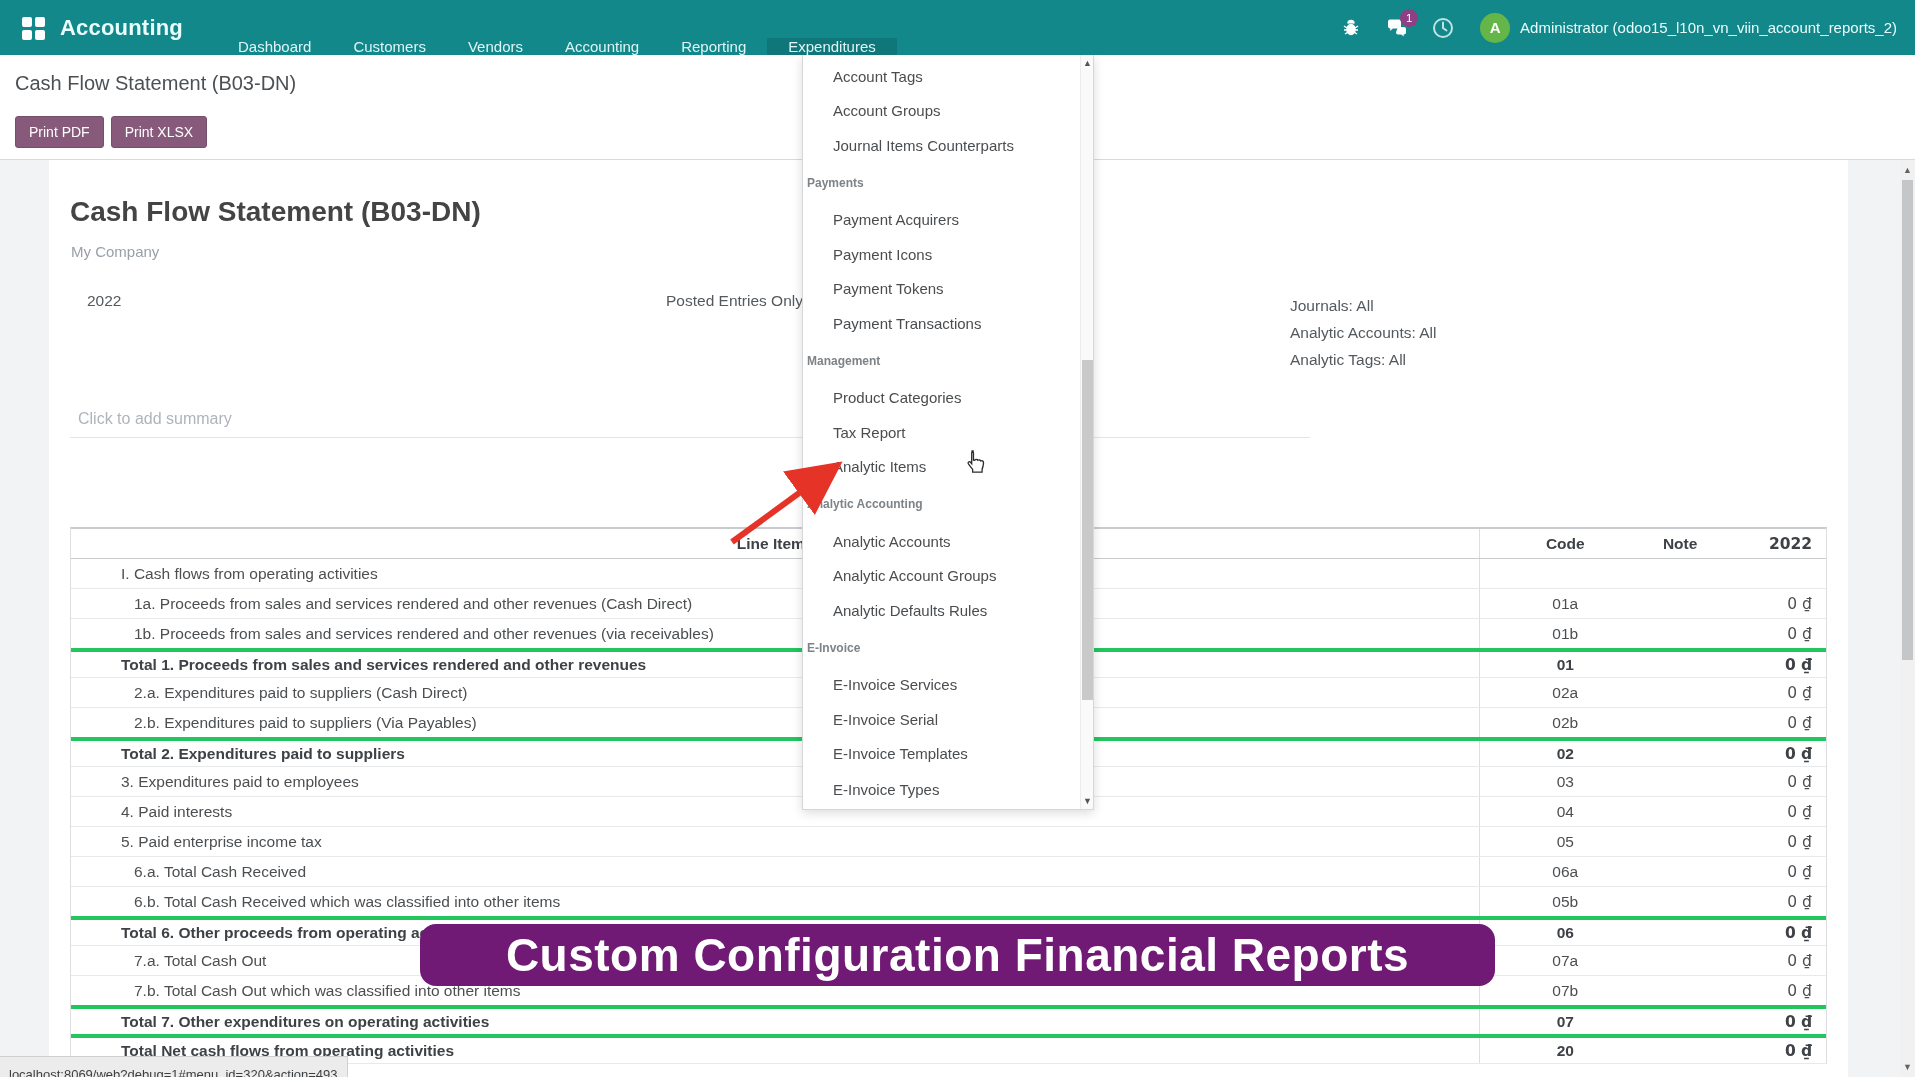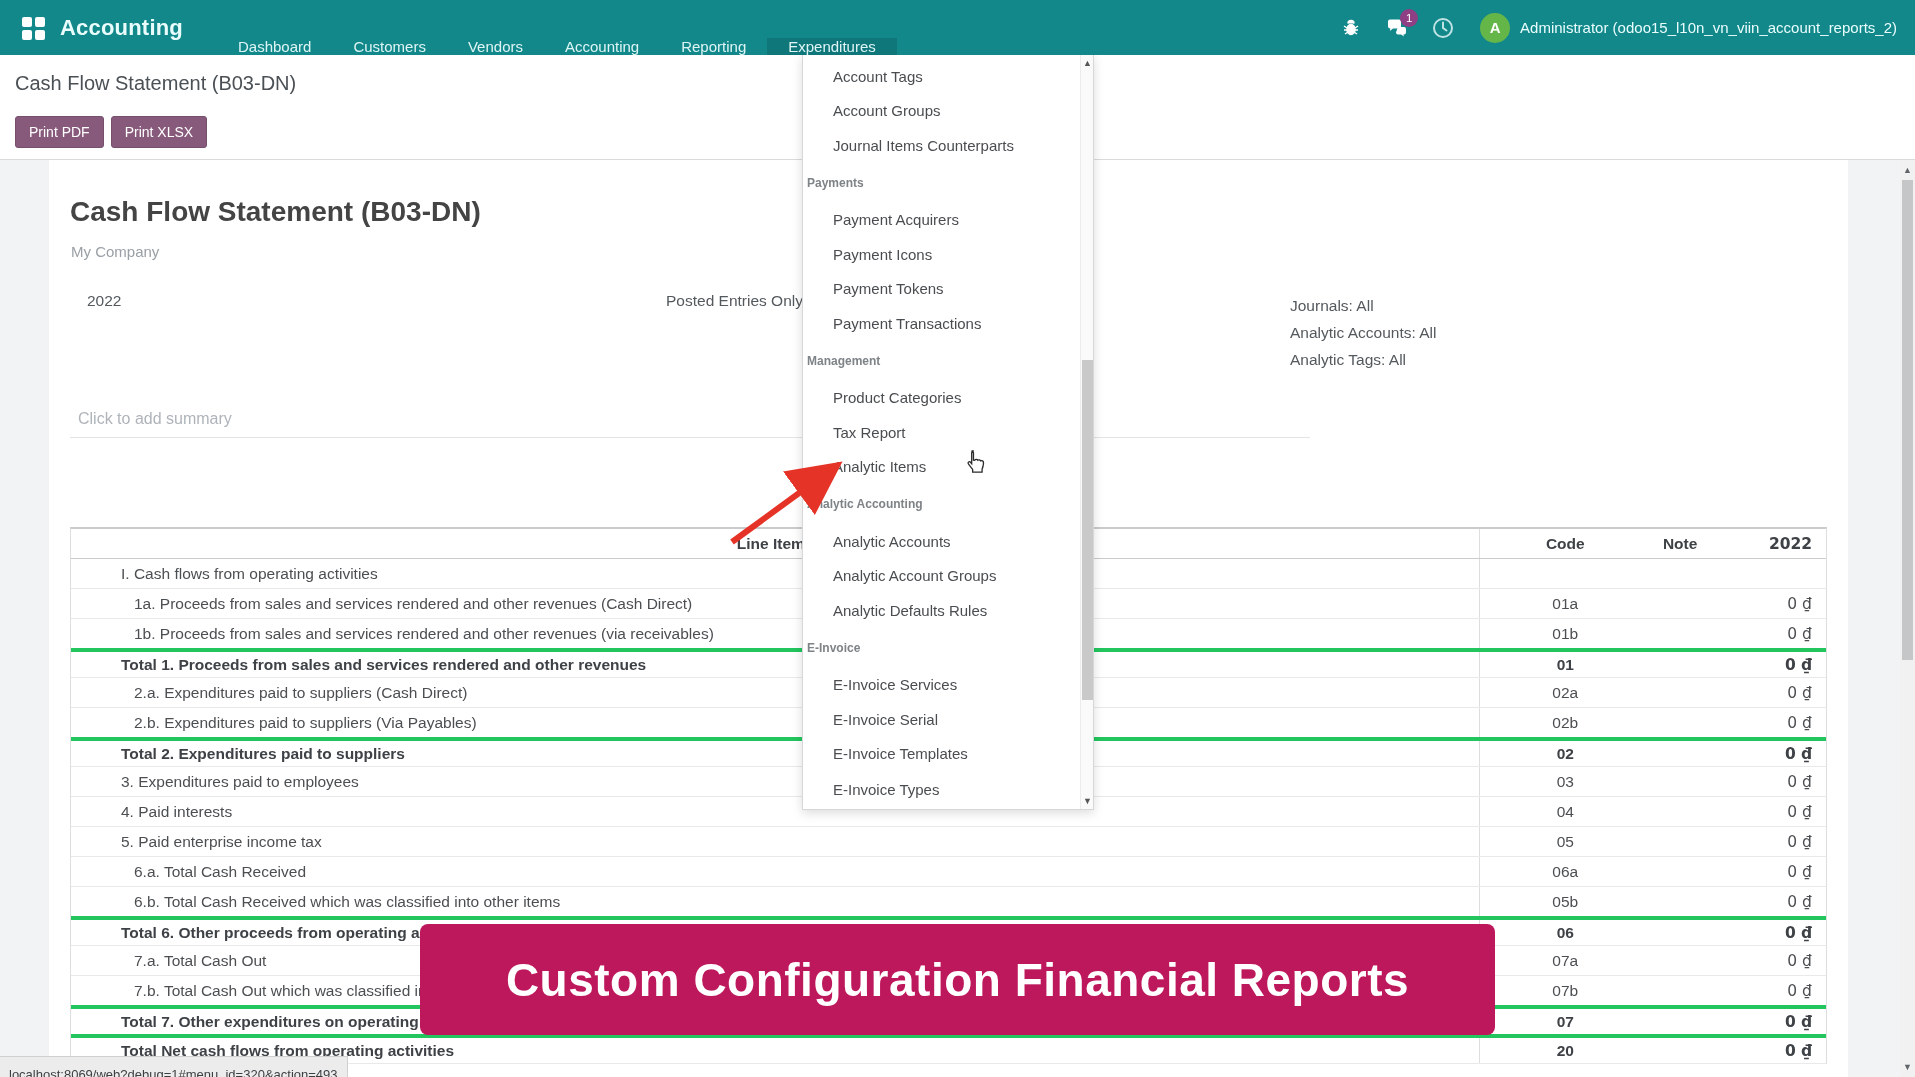--- a/index.html
+++ b/index.html
@@ -65,21 +65,21 @@
   .menu-header { height:40px; display:flex; align-items:center; padding-left:4px; font-size:12px; font-weight:700; color:#7e8387; }
   .dd-scroll { position:absolute; right:0; top:0; width:13px; height:100%; background:#fafafa; border-left:1px solid #ececec; }
   .dd-scroll .thumb { position:absolute; left:1px; width:11px; top:305px; height:340px; background:#c9c9c9; }
   .scroll-arrow { position:absolute; left:0; width:13px; height:14px; color:#555; font-size:9px; display:flex; align-items:center; justify-content:center; cursor:pointer; }
 
   
   .anno-arrow { position:absolute; left:710px; top:450px; z-index:30; pointer-events:none; }
   .hand-cursor { position:absolute; left:963px; top:449px; z-index:31; pointer-events:none; }
 
   
-  .banner { position:absolute; left:420px; top:924px; width:1075px; height:111px; background:#be185d; border-radius:8px; display:flex; align-items:center; justify-content:center; z-index:25; }
+  .banner { position:absolute; left:420px; top:924px; width:1075px; height:62px; background:#701a75; border-radius:16px; display:flex; align-items:center; justify-content:center; z-index:25; }
   .banner-text { color:#fff; font-size:46px; font-weight:700; letter-spacing:.5px; white-space:nowrap; }
 
   
   .statusbar { position:absolute; left:0; top:1056px; height:36px; background:#ececec; border:1px solid #d0d0d0; border-left:none; display:flex; align-items:center; padding:0 9px; font-size:13px; color:#3c3f42; z-index:45; white-space:nowrap; }
 
   
   .page-scroll { position:absolute; right:0; top:160px; width:15px; height:917px; background:#f1f1f1; z-index:50; }
   .page-scroll .thumb { position:absolute; left:2px; width:11px; top:20px; height:480px; background:#c4c6c8; }
   .ps-arrow { position:absolute; left:0; width:15px; height:16px; color:#606468; font-size:9px; display:flex; align-items:center; justify-content:center; }
 </style>

